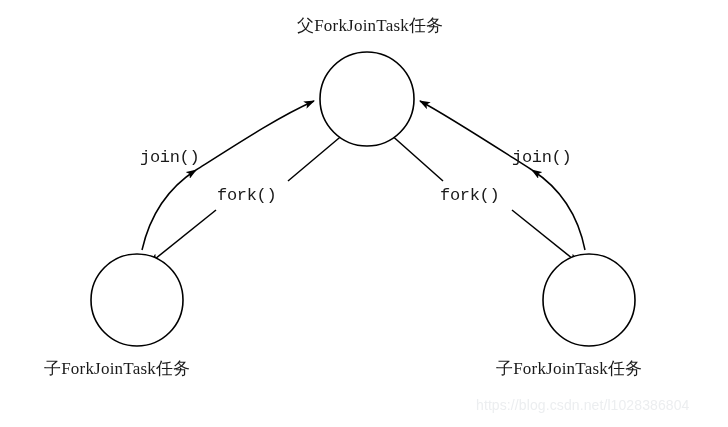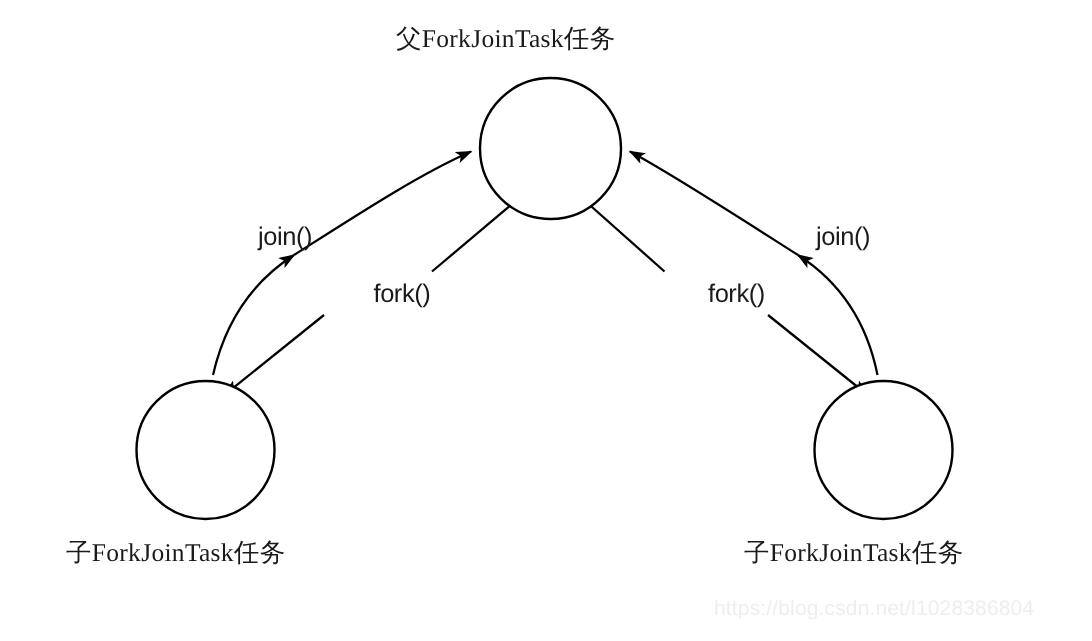--- a/index.html
+++ b/index.html
@@ -36,31 +36,31 @@
   }
   .label-text {
     position: absolute;
     white-space: nowrap;
     color: #1a1a1a;
     font-family: "Liberation Serif", "DejaVu Serif", serif;
   }
   .title-label {
     font-size: 17px;
     letter-spacing: 0.2px;
+    margin-left: 33px;
   }
   .node-label {
     font-size: 17px;
     letter-spacing: 0.2px;
     text-align: right;
   }
   .edge-label {
     font-size: 17px;
-    font-family: Liberation Sans, sans-serif;
+    font-family: Liberation Mono, monospace;
     letter-spacing: -0.3px;
-    margin-left: 32px;
   }
   #watermark {
     position: absolute;
     left: 476px;
     top: 397px;
     font-size: 14px;
     color: #eceef0;
     font-family: "Liberation Sans", sans-serif;
     white-space: nowrap;
     letter-spacing: 0.1px;

